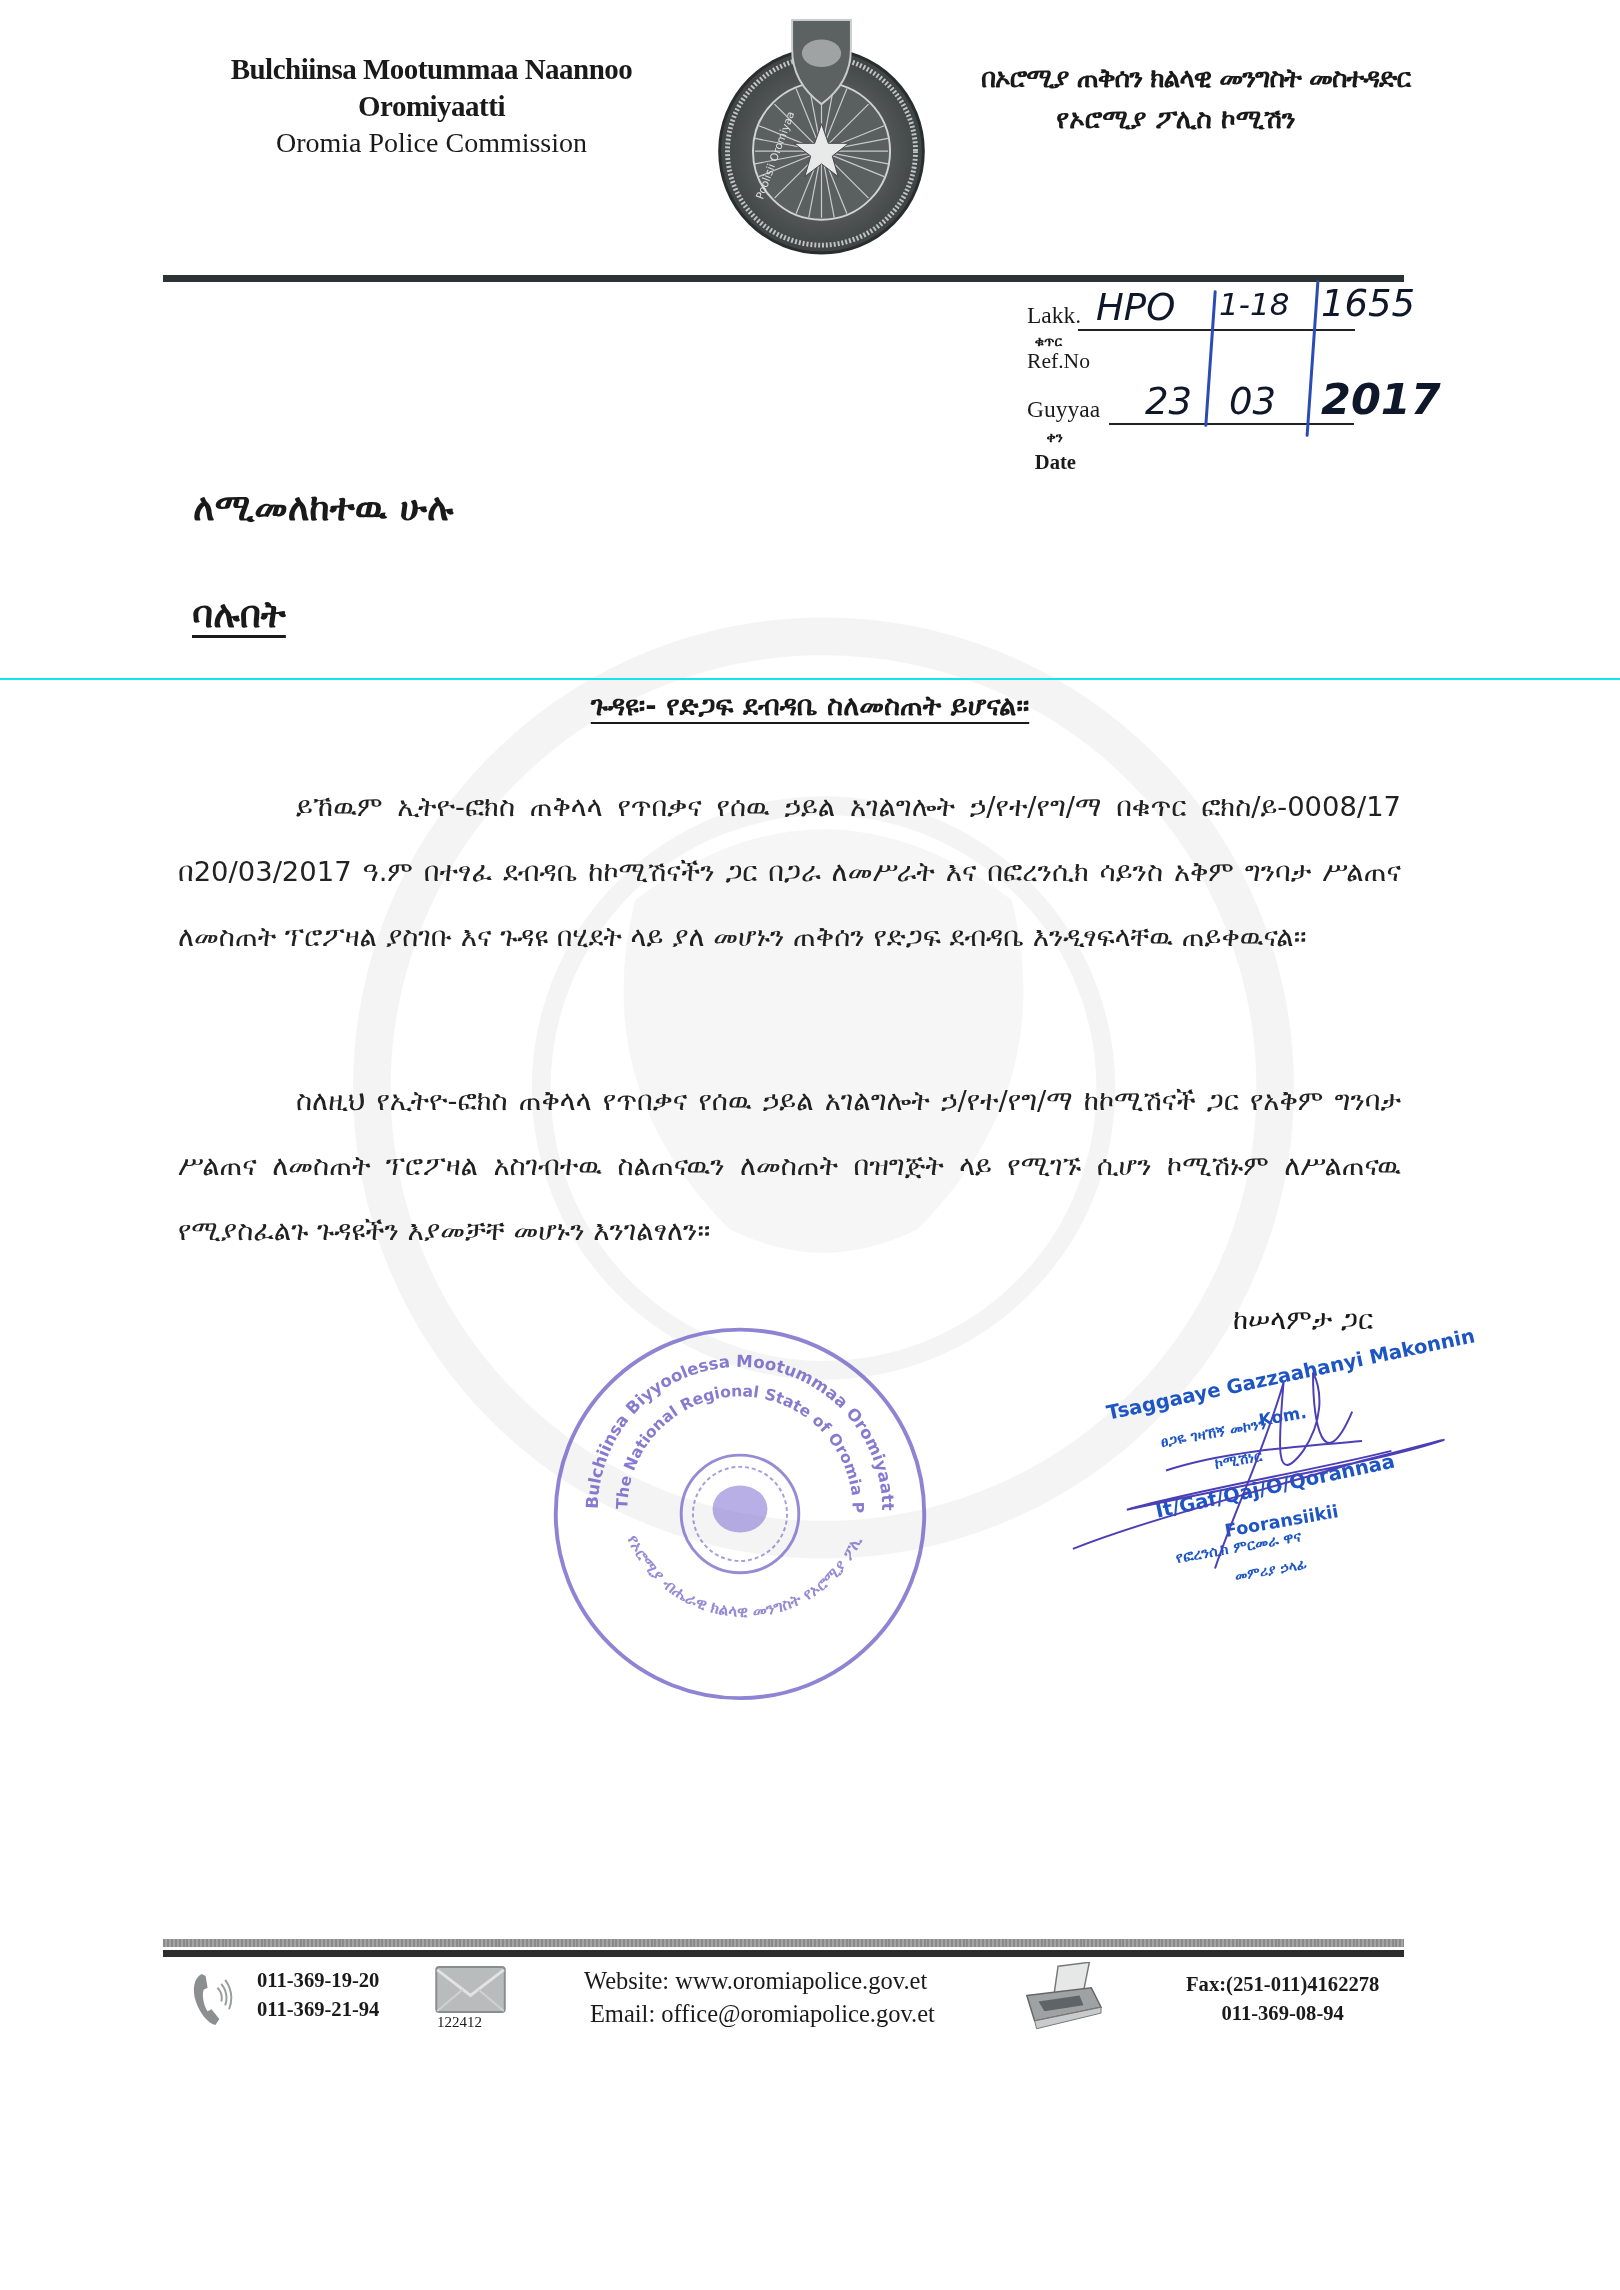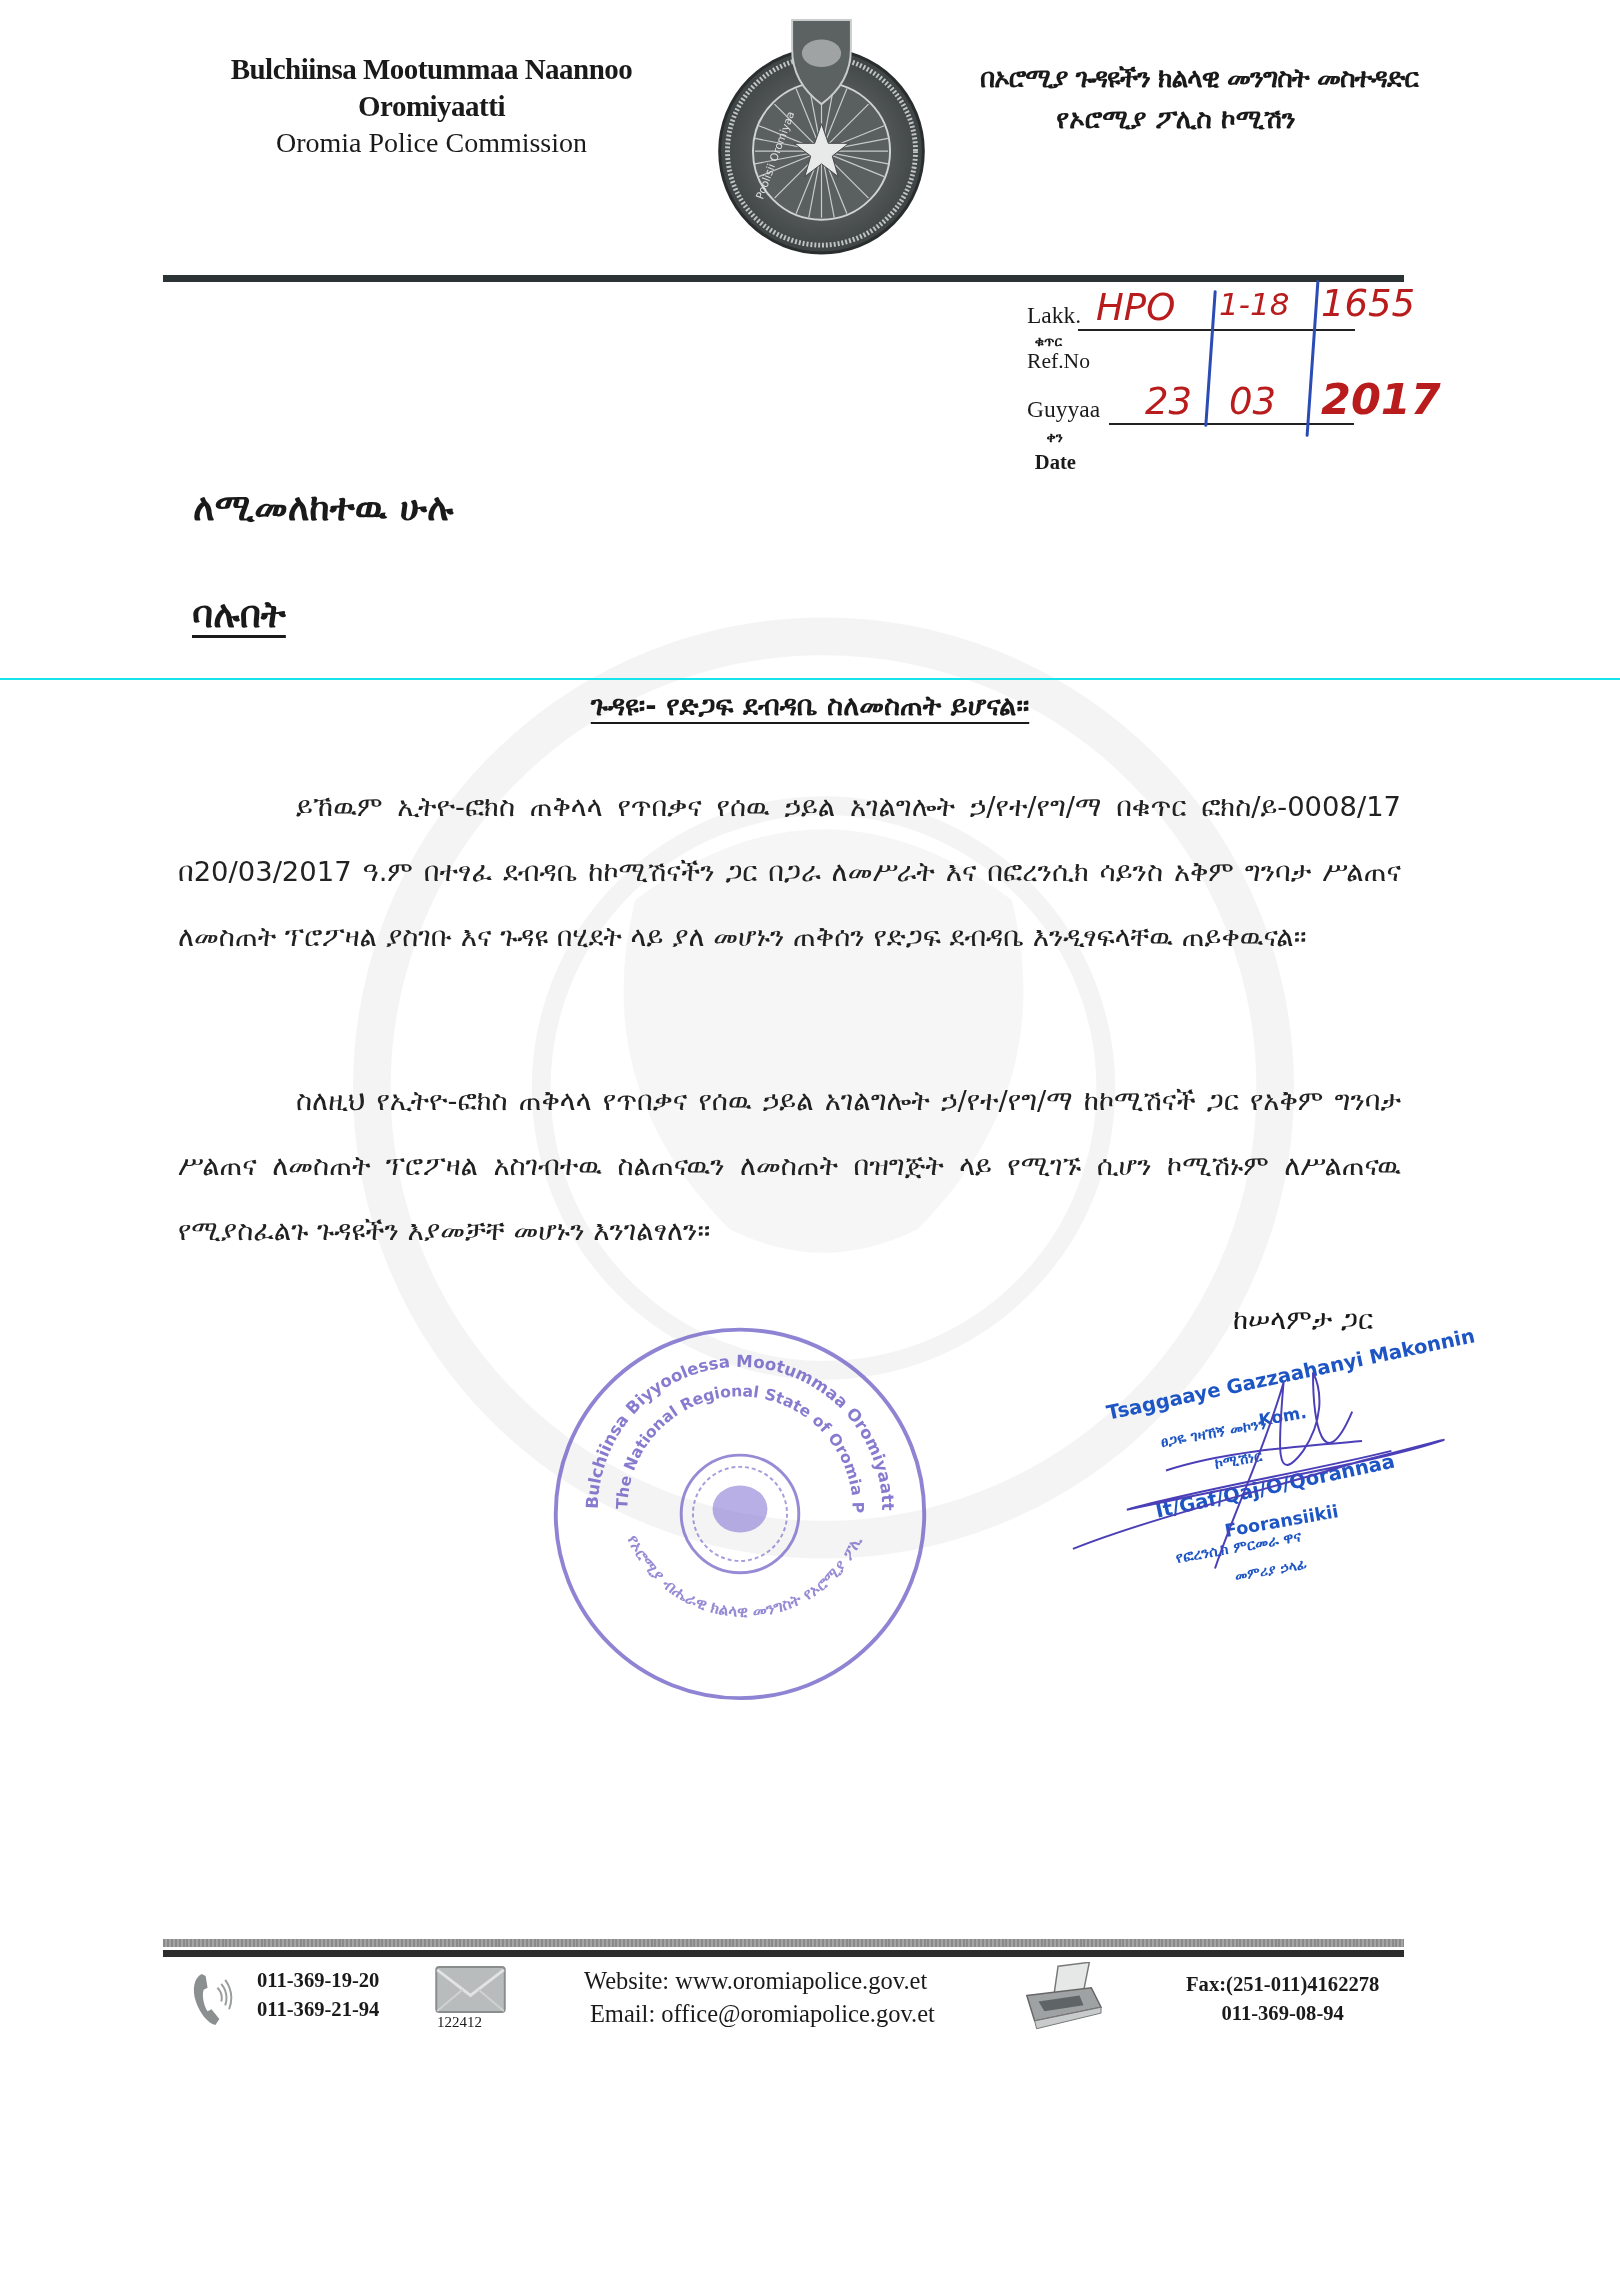--- a/index.html
+++ b/index.html
@@ -20,21 +20,21 @@
   .hdr-right .r1 { font-size:26.5px; line-height:41px; white-space:nowrap; letter-spacing:-1px; }
   .hdr-right .r2 { font-size:26.5px; line-height:41px; margin-left:-39px; }
 
   .hdr-rule { left:163px; top:275px; width:1241px; height:6.9px; background:#2b3335; }
 
   
   .ref { left:1027px; top:290px; width:412px; height:196px; font-family:"Liberation Serif", serif;text-align:center; }
   .ref .lbl { position:absolute; font-size:23.5px; color:#1a1a1a; }
   .ref .sub { position:absolute; font-size:16.7px; font-weight:bold; color:#1a1a1a; font-family:"DejaVu Sans", sans-serif; }
   .ref .line { position:absolute; height:2px; background:#222; }
-  .hand { position:absolute; font-family:"DejaVu Sans", sans-serif; font-style:italic; color:#b91c1c; font-size:37px; font-weight:normal; }
+  .hand { position:absolute; font-family:"DejaVu Sans", sans-serif; font-style:italic; color:#0f172a; font-size:37px; font-weight:normal; }
   .hand-bar { position:absolute; width:2.9px; background:#2b4bb5; border-radius:2px; transform:rotate(4deg); }
 
   
   .amh { font-family:"DejaVu Sans", sans-serif; }
   .salute { left:173px; top:486px; font-size:37px; font-weight:bold;margin-left:20px; }
   .attention { left:192px; top:593px; font-size:37px; font-weight:bold; text-decoration:underline; text-underline-offset:7.8px; }
 
   .cyan-line { left:0; top:678px; width:1620px; height:2px; background:#16e3ea; }
 
   .subject { left:0; top:690px; width:1620px; text-align:center; font-size:27.4px; font-weight:bold; text-decoration:underline; text-underline-offset:6.9px; }
@@ -101,21 +101,21 @@
     <line x1="52" y1="127" x2="188" y2="153"></line>
       <line x1="188" y1="127" x2="52" y2="153"></line>
   </g>
   <path d="M90 6 H150 V36 Q150 70 120 92 Q90 70 90 36 Z" fill="#5c6162" stroke="#c9cccc" stroke-width="2"></path>
   <ellipse cx="120" cy="40" rx="20" ry="14" fill="#9fa3a3"></ellipse>
   <polygon points="120,112 127,132 148,132 131,145 137,166 120,153 103,166 109,145 92,132 113,132" fill="#e8eaea" stroke="#444" stroke-width="1"></polygon>
   <text x="60" y="190" fill="#e0e0e0" font-size="11" font-family="DejaVu Sans, sans-serif" transform="rotate(-70 60 190)">Poolisii Oromiyaa</text>
 </svg>
 
 <div class="abs hdr-right">
-  <div class="r1">በኦሮሚያ ጉዳዩችን ክልላዊ መንግስት መስተዳድር</div>
+  <div class="r1">በኦሮሚያ ጠቅሰን ክልላዊ መንግስት መስተዳድር</div>
   <div class="r2">የኦሮሚያ ፖሊስ ኮሚሽን</div>
 </div>
 
 <div class="abs hdr-rule"></div>
 
 <div class="abs ref">
   <span class="lbl" style="left:0;top:11.8px;">Lakk.</span>
   <div class="line" style="left:51px;top:39px;width:277px;"></div>
   <span class="sub" style="left:7.8px;top:43px;font-size:13.7px;">ቁጥር</span>
   <span class="lbl" style="left:0;top:59px;font-size:21.6px;">Ref.No</span>

